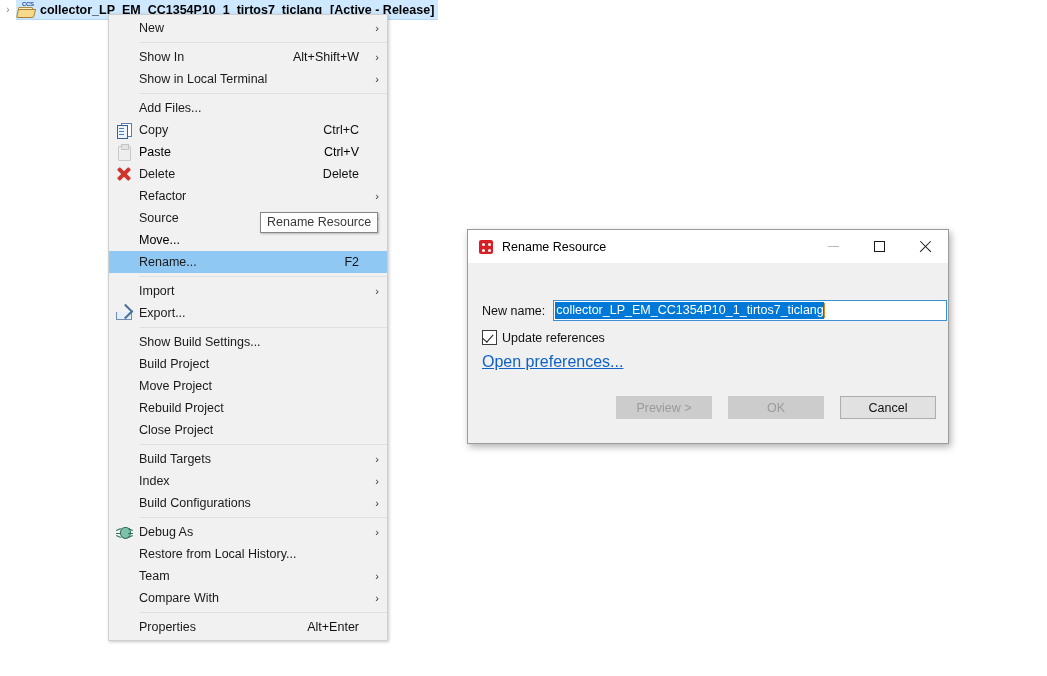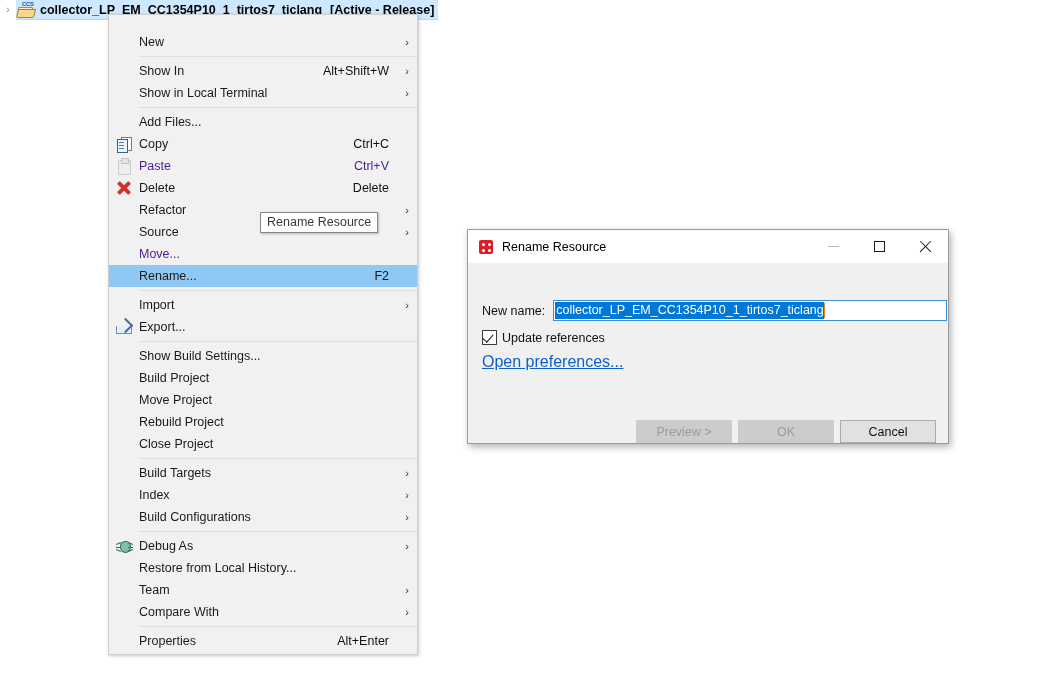--- a/index.html
+++ b/index.html
@@ -69,27 +69,27 @@
     letter-spacing: -0.3px;
     font-family: "Liberation Sans", sans-serif;
   }
   #tree-label { padding-left: 1px; }
   #tree-state { padding-left: 8px; }
 
   
   #context-menu {
     position: absolute;
     left: 108px; top: 14px;
-    width: 310px;
+    width: 280px;
     background: #f1f1f1;
     border: 1px solid #cfcfcf;
     box-shadow: 1px 1px 3px rgba(0,0,0,0.22);
     font-size: 12.5px;
     color: #1a1a1a;
-    padding: 16px 0 2px 0;
+    padding: 2px 0 2px 0;
     box-sizing: border-box;
   }
   .mi {
     position: relative;
     display: flex;
     align-items: center;
     height: 22px;
     padding: 0 8px 0 0;
     cursor: default;
   }
@@ -108,21 +108,21 @@
     white-space: nowrap;
     font-size: 12.5px;
   }
   .mi .arrow {
     width: 14px;
     text-align: right;
     color: #333;
     font-size: 11px;
     padding-left: 6px;
   }
-  .mi.disabled .lbl, .mi.disabled .accel { color: #4c1d95; }
+  .mi.disabled .lbl, .mi.disabled .accel { color: #000000; }
   .mi.selected {
     background: #90c8f4;
   }
   .sep {
     height: 1px;
     background: #e0e0e0;
     margin: 3px 0 3px 30px;
   }
 
   
@@ -319,23 +319,23 @@
   }
   #prefs-link {
     position: absolute; left: 14px; top: 89px;
     color: #0e62c7;
     text-decoration: underline;
     font-size: 16px;
     cursor: pointer;
   }
   #dialog-buttons {
     position: absolute;
-    right: 12px; bottom: 1px;
+    right: 12px; bottom: 25px;
     display: flex;
-    gap: 6px;
+    gap: 16px;
   }
   .dbtn {
     width: 96px; height: 23px;
     font-size: 12.5px;
     font-family: "Liberation Sans", sans-serif;
     display: flex; align-items: center; justify-content: center;
     box-sizing: border-box;
   }
   .dbtn.enabled {
     background: #e1e1e1;

